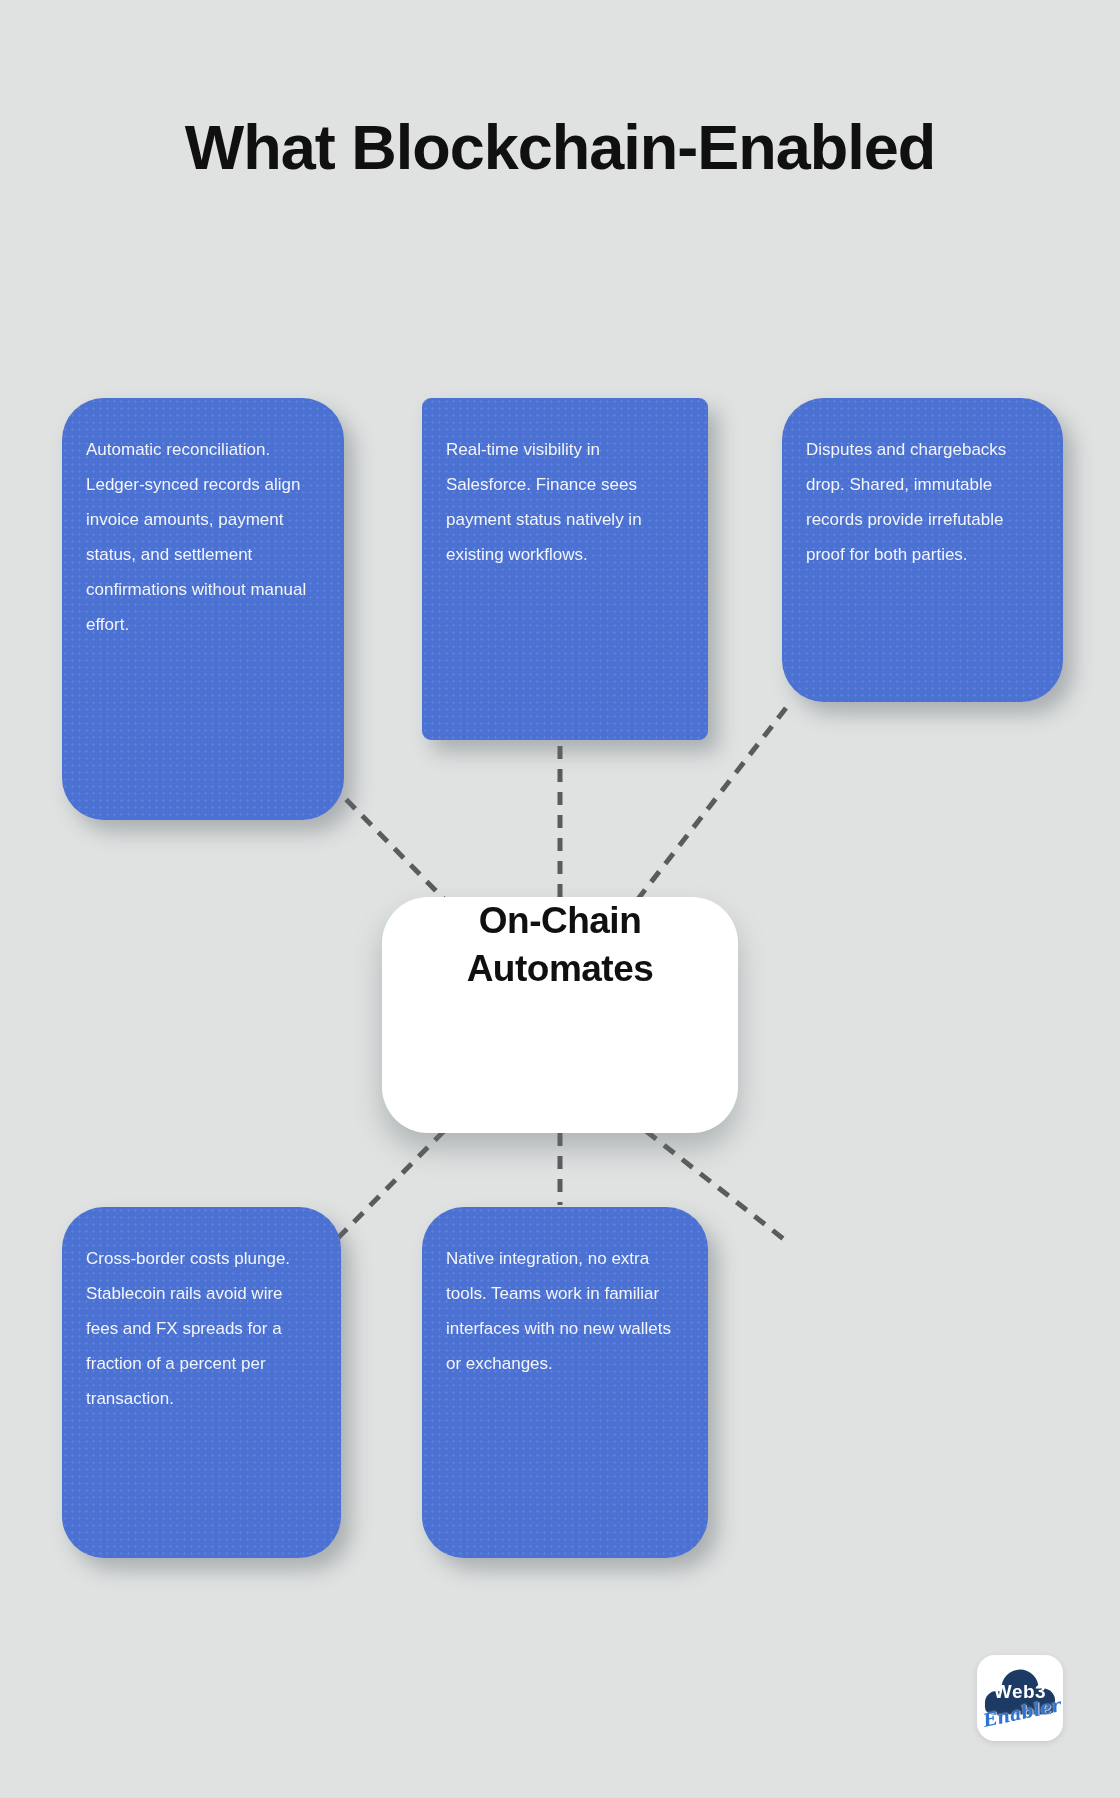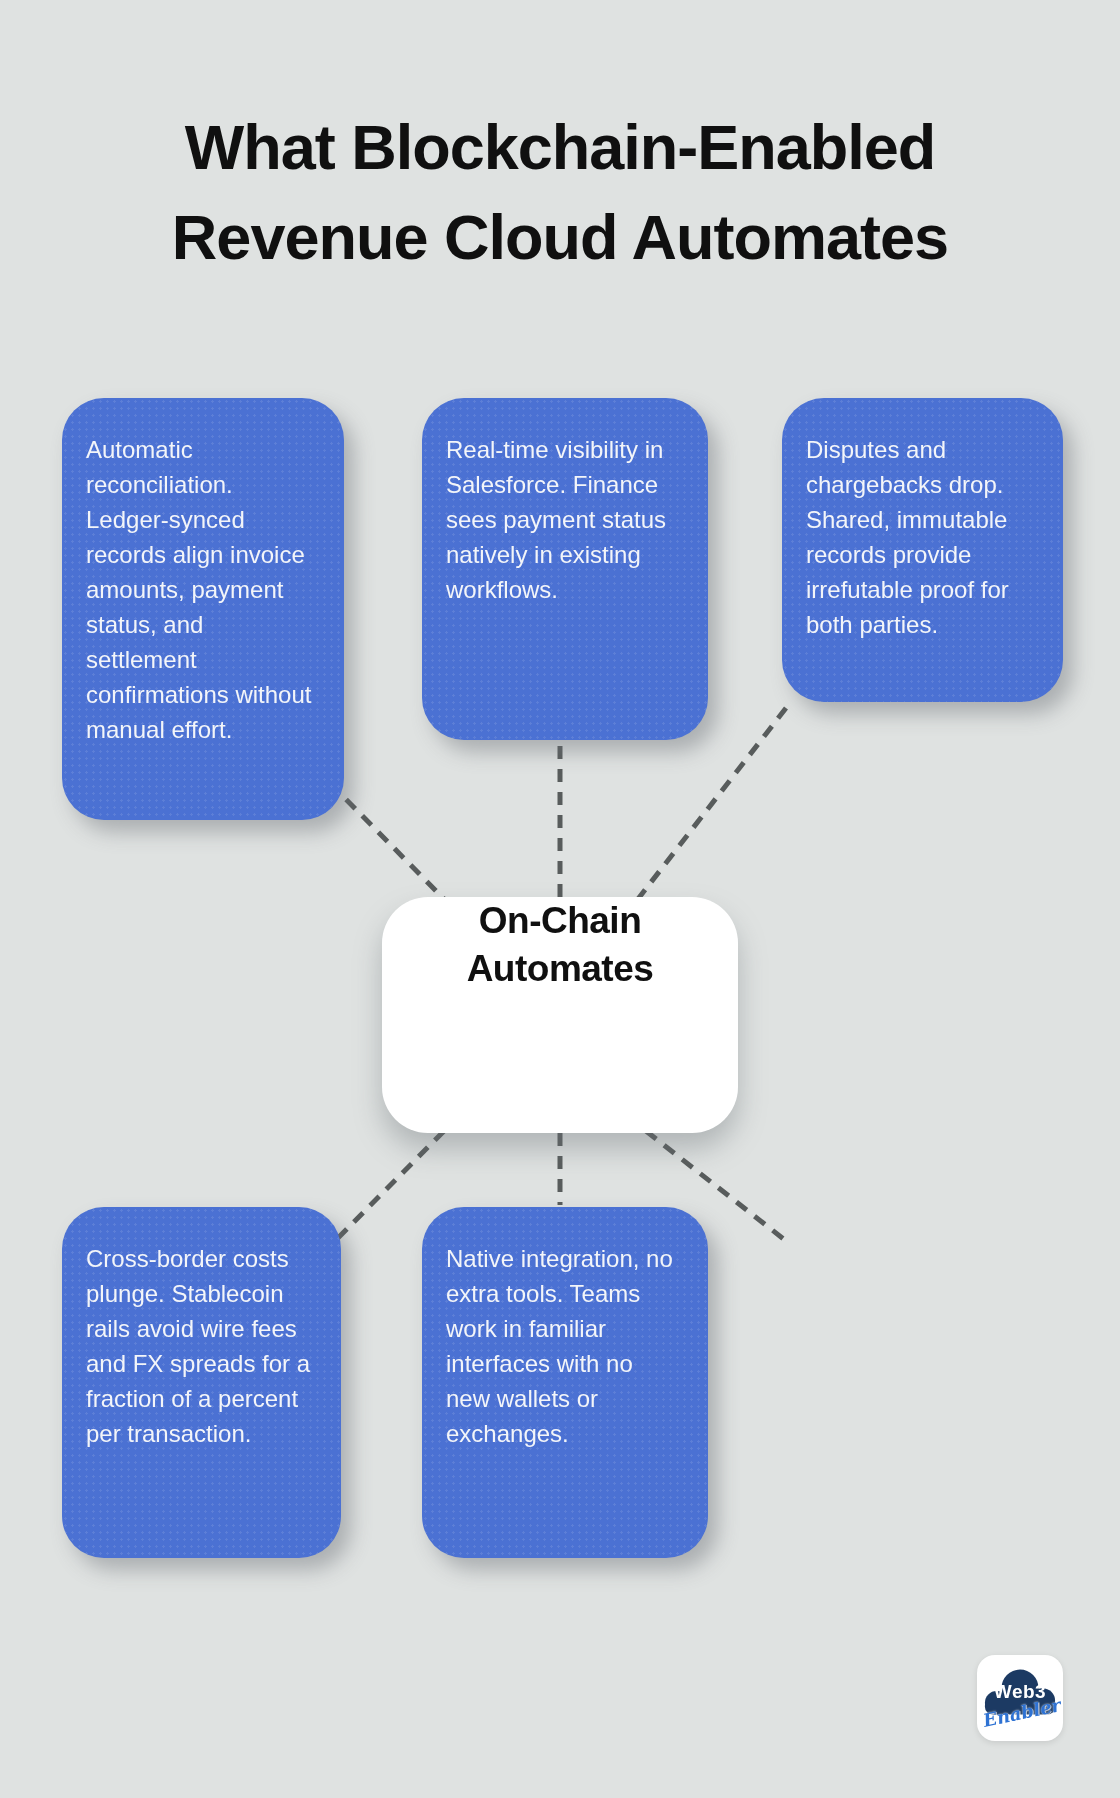--- a/index.html
+++ b/index.html
@@ -40,23 +40,23 @@
     position:absolute;
     background-color:var(--card-blue);
     background-image:radial-gradient(rgba(255,255,255,0.10) 1.2px, transparent 1.4px);
     background-size:7px 7px;
     border-radius:42px;
     color:var(--card-text);
     padding:34px 30px 28px 24px;
     box-shadow:10px 12px 20px rgba(108,114,120,0.45);
     overflow:hidden;
   }
-  .card p{margin:0;font-size:24px;line-height:35px;font-weight:400;}
+  .card p{margin:0;font-size:17px;line-height:35px;font-weight:400;}
   .card.tl{left:62px;  top:398px;  width:282px; height:422px;}
-  .card.tc{left:422px; top:398px;  width:286px; height:342px;}
+  .card.tc{left:422px; top:398px;  width:286px; height:342px;border-radius:9px;}
   .card.tr{left:782px; top:398px;  width:281px; height:304px;}
   .card.bl{left:62px;  top:1207px; width:279px; height:351px;}
   .card.bc{left:422px; top:1207px; width:286px; height:351px;}
   .card.br{left:783px; top:1207px; width:282px; height:350px;}
 
   
   .center-node{
     position:absolute;left:382px;top:897px;width:356px;height:236px;
     background:var(--node-white);border-radius:46px;
     box-shadow:0 16px 28px rgba(108,114,120,0.40);
@@ -87,21 +87,20 @@
     text-shadow:0 0 2px rgba(255,255,255,0.9), 1px 1px 0 rgba(255,255,255,0.6);
   }
 </style>
 </head>
 <body>
 
 <div class="canvas">
 
   <h1 class="title">
     <span class="tline">What Blockchain-Enabled</span>
-    <span class="tline">Revenue Cloud Automates</span>
   </h1>
 
   <svg class="connectors" viewBox="0 0 1120 1798" xmlns="http://www.w3.org/2000/svg">
     <line class="dash" x1="330" y1="783" x2="446" y2="901"></line>
     <line class="dash" x1="560" y1="746" x2="560" y2="899"></line>
     <line class="dash" x1="786" y1="708" x2="638" y2="899"></line>
     <line class="dash" x1="444" y1="1131" x2="334" y2="1242"></line>
     <line class="dash" x1="560" y1="1133" x2="560" y2="1205"></line>
     <line class="dash" x1="646" y1="1131" x2="790" y2="1244"></line>
   </svg>

